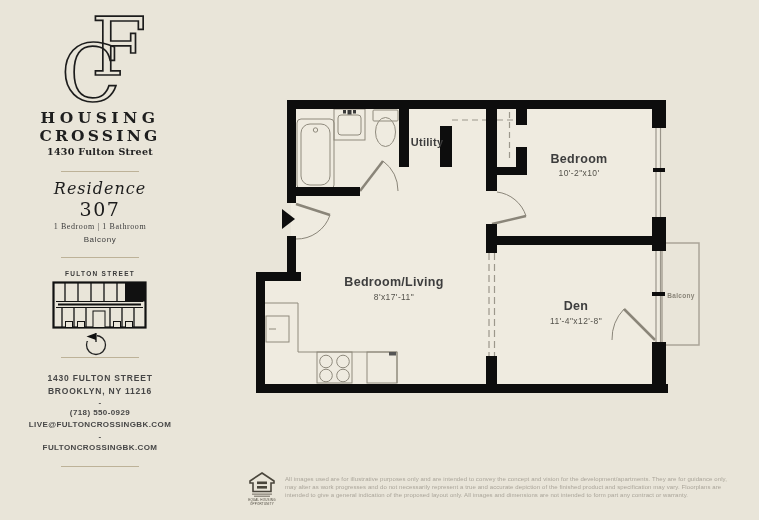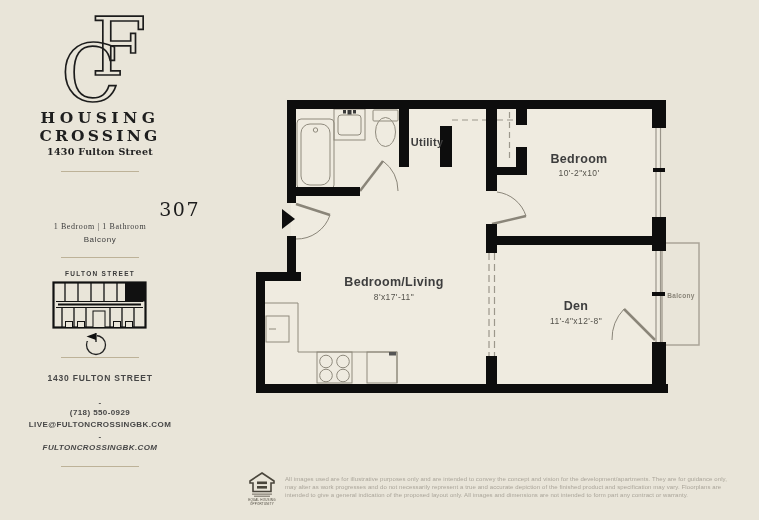--- a/index.html
+++ b/index.html
@@ -30,21 +30,22 @@
     <text x="18" y="97" style="font-family:'DejaVu Serif',serif;font-size:78px;" fill="none" stroke="#1c1c1c" stroke-width="1.7">C</text>
     <text x="48" y="71" style="font-family:'DejaVu Serif',serif;font-size:80px;" fill="none" stroke="#1c1c1c" stroke-width="1.7">F</text>
   </svg>
 
   <div class="abs ctr serif brand-line" style="top:108px;">HOUSING</div>
   <div class="abs ctr serif brand-line" style="top:126px;letter-spacing:3.2px;">CROSSING</div>
   <div class="abs ctr serif" style="top:146px;font-size:9.5px;font-weight:700;color:#222;letter-spacing:0.3px;">1430 Fulton Street</div>
 
   <div class="rule" style="top:171px;"></div>
 
-  <div class="abs ctr serif" style="top:198px;font-size:19px;color:#1c1c1c;letter-spacing:1.5px;text-align:right;">307</div>
+  <div class="abs ctr serif" style="top:179px;font-size:16px;font-style:italic;color:#1c1c1c;letter-spacing:1px;">Residence</div>
+  <div class="abs ctr serif" style="top:198px;font-size:19px;color:#1c1c1c;letter-spacing:1.5px;">307</div>
   <div class="abs ctr" style="top:222px;font-size:8px;letter-spacing:0.6px;color:#3c3c3c;font-family:Liberation Serif, serif;">1 Bedroom  |  1 Bathroom</div>
   <div class="abs ctr" style="top:235px;font-size:8px;letter-spacing:0.6px;color:#3c3c3c;">Balcony</div>
 
   <div class="rule" style="top:257px;"></div>
 
   <div class="abs ctr" style="top:270px;font-size:6.5px;letter-spacing:1.3px;color:#3a3a3a;font-weight:600;">FULTON STREET</div>
 
   <svg class="abs" style="left:52px;top:281px;" width="96" height="78" viewBox="0 0 96 78">
     <rect x="1.5" y="1.5" width="92" height="45" fill="none" stroke="#111" stroke-width="2.2"></rect>
     <rect x="73" y="2" width="20" height="18.5" fill="#111"></rect>
@@ -77,25 +78,26 @@
       <circle cx="44" cy="64" r="9.5" fill="none" stroke="#222" stroke-width="1.3"></circle>
       <rect x="33" y="51" width="12" height="9" fill="#e9e5d9"></rect>
       <line x1="44" y1="52" x2="44" y2="61" stroke="#111" stroke-width="1.3"></line>
       <polygon points="44,52 34.5,55.5 44,59" fill="#111"></polygon>
     </g>
   </svg>
 
   <div class="rule" style="top:357px;"></div>
 
   <div class="abs ctr small-caps" style="top:373px;">1430 FULTON STREET</div>
+  <div class="abs ctr small-caps" style="top:386px;">BROOKLYN, NY 11216</div>
   <div class="abs ctr tiny" style="top:398px;">-</div>
   <div class="abs ctr tiny" style="top:408px;">(718) 550-0929</div>
   <div class="abs ctr tiny" style="top:420px;">LIVE@FULTONCROSSINGBK.COM</div>
   <div class="abs ctr tiny" style="top:432px;">-</div>
-  <div class="abs ctr tiny" style="top:443px;font-style:italic;">FULTONCROSSINGBK.COM</div>
+  <div class="abs ctr tiny" style="top:443px;">FULTONCROSSINGBK.COM</div>
 
   <div class="rule" style="top:466px;"></div>
 
 </div>
 
 <svg class="abs" style="left:0;top:0;" width="759" height="520" viewBox="0 0 759 520">
 
   <polygon points="291,104 660,104 660,389 260,389 260,276 291,276" fill="#efebe0"></polygon>
 
   <rect x="662" y="243" width="37" height="102" fill="none" stroke="#aaa498" stroke-width="1.5"></rect>

